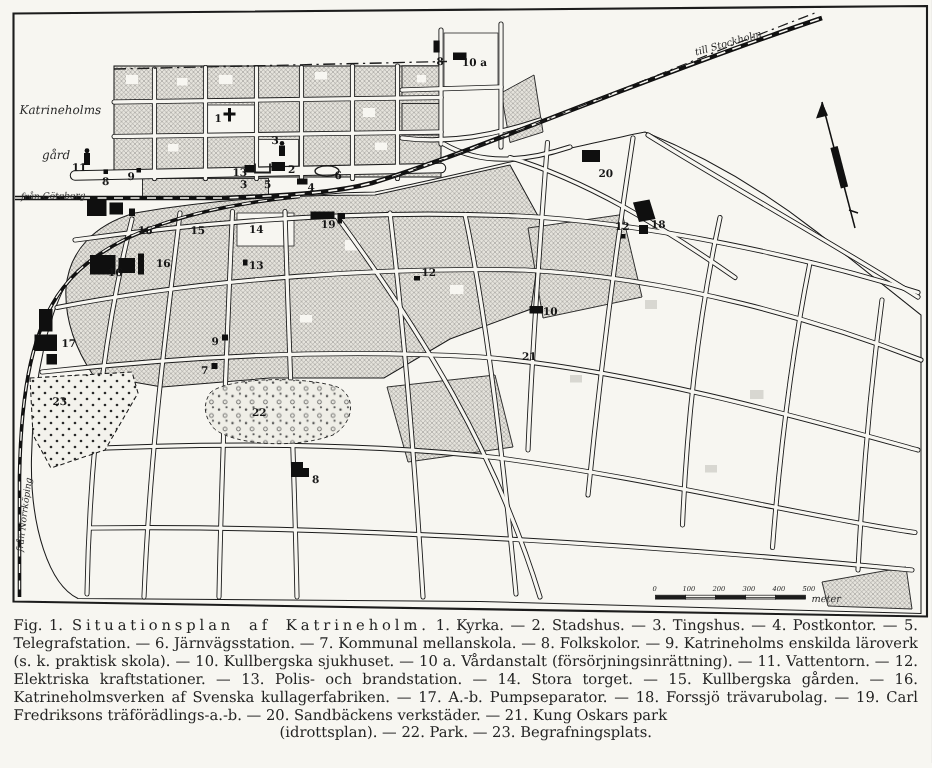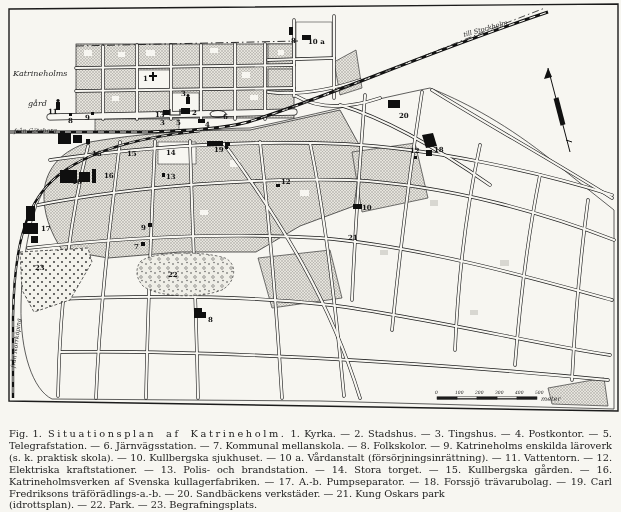--- a/index.html
+++ b/index.html
@@ -4,25 +4,25 @@
 <style>
   html,body{margin:0;padding:0;background:#e9e8e4;}
   #page{position:relative;width:621px;height:512px;background:#f7f6f1;overflow:hidden;
         font-family:"DejaVu Serif", serif;color:#1c1c1c;}
   #mapsvg{position:absolute;left:0;top:0;}
   .lbl{font-family:"DejaVu Serif", serif;font-size:7px;font-weight:bold;fill:#151515;}
   .ann{font-family:"DejaVu Serif", serif;font-style:italic;fill:#2a2a2a;}
   .tick{font-family:"DejaVu Serif", serif;font-style:italic;font-size:4.5px;fill:#2a2a2a;}
   .street-under{fill:none;stroke:#1c1c1c;stroke-width:3.4;stroke-linecap:round;}
   .street-over{fill:none;stroke:#f7f6f1;stroke-width:2.2;stroke-linecap:round;}
-  #caption{position:absolute;left:9px;top:428px;width:603px;
+  #caption{position:absolute;left:9px;top:412px;width:603px;
            font-size:9.8px;line-height:11.9px;text-align:justify;color:#222;}
   #caption .figlbl{padding-right:6px;}
   #caption .title{letter-spacing:2.6px;word-spacing:3px;padding-right:4px;}
-  #caption .lastline{text-align:left;}
+  #caption .lastline{text-align:center;}
 </style>
 </head>
 <body>
 
 <div id="page">
 
 <svg id="mapsvg" width="621" height="420" viewBox="0 0 621 420">
   <defs>
     <pattern id="hatch" width="3" height="3" patternUnits="userSpaceOnUse">
       <rect width="3" height="3" fill="#e6e4dd"></rect>

